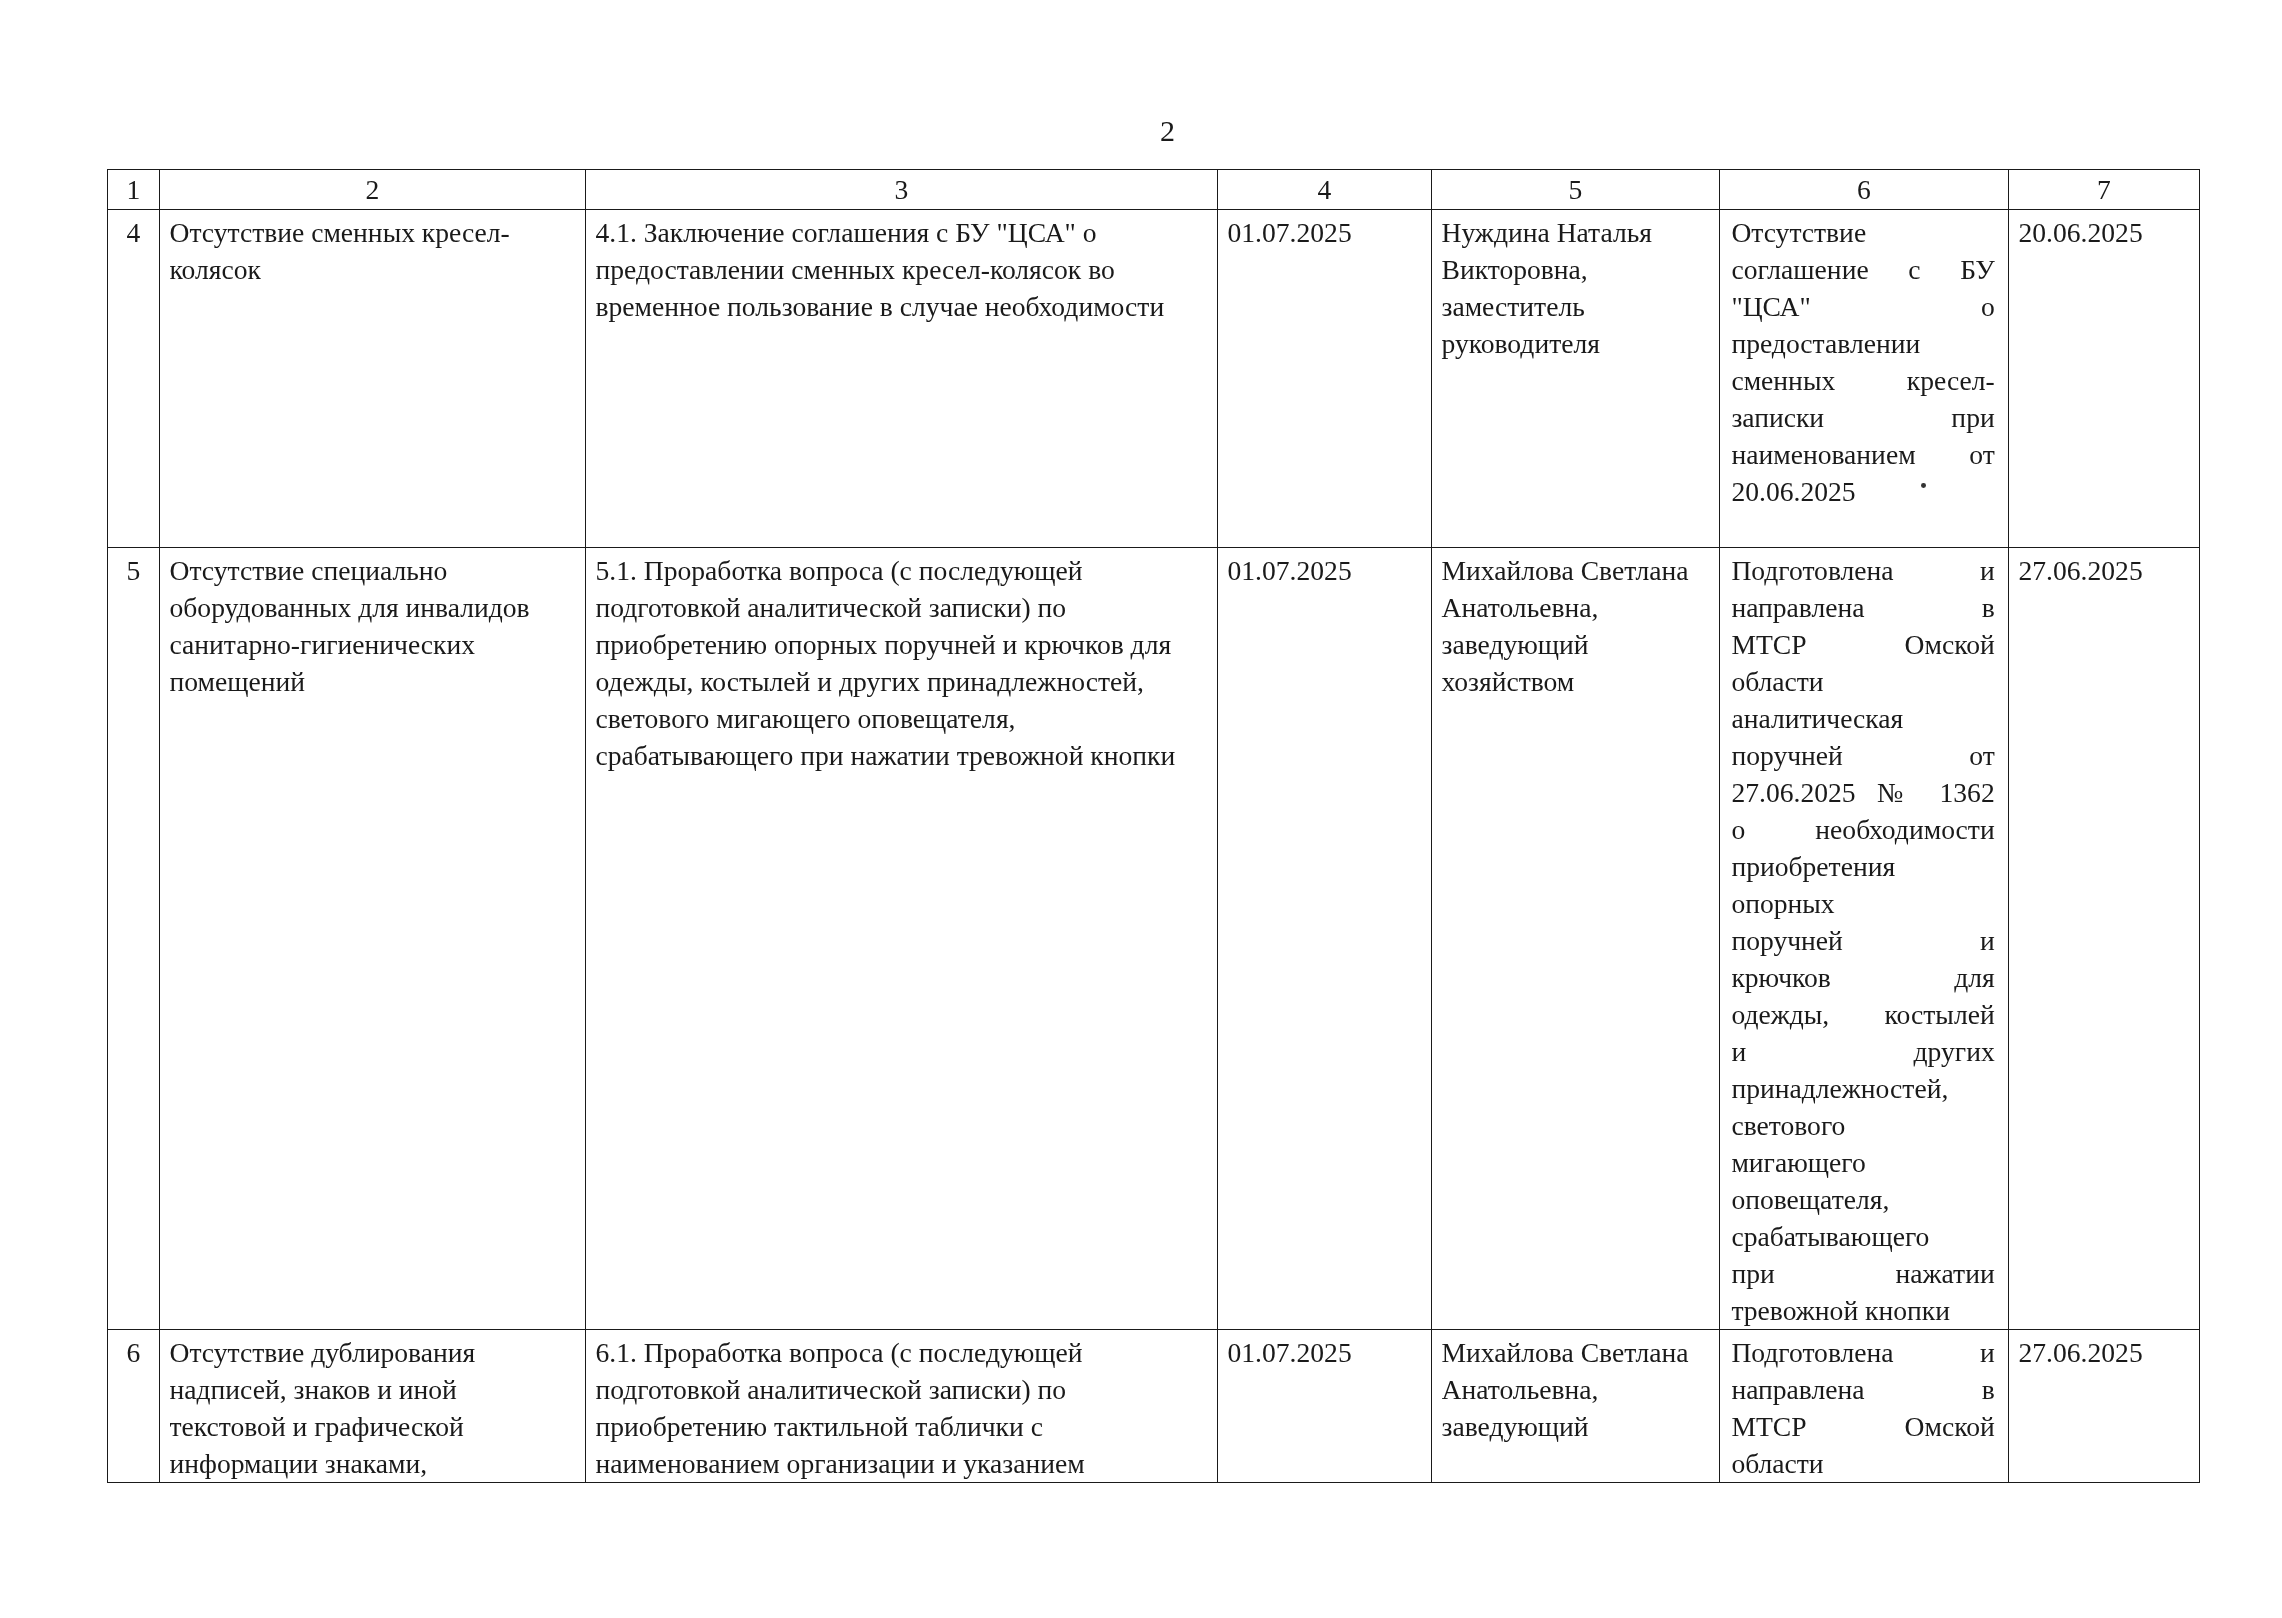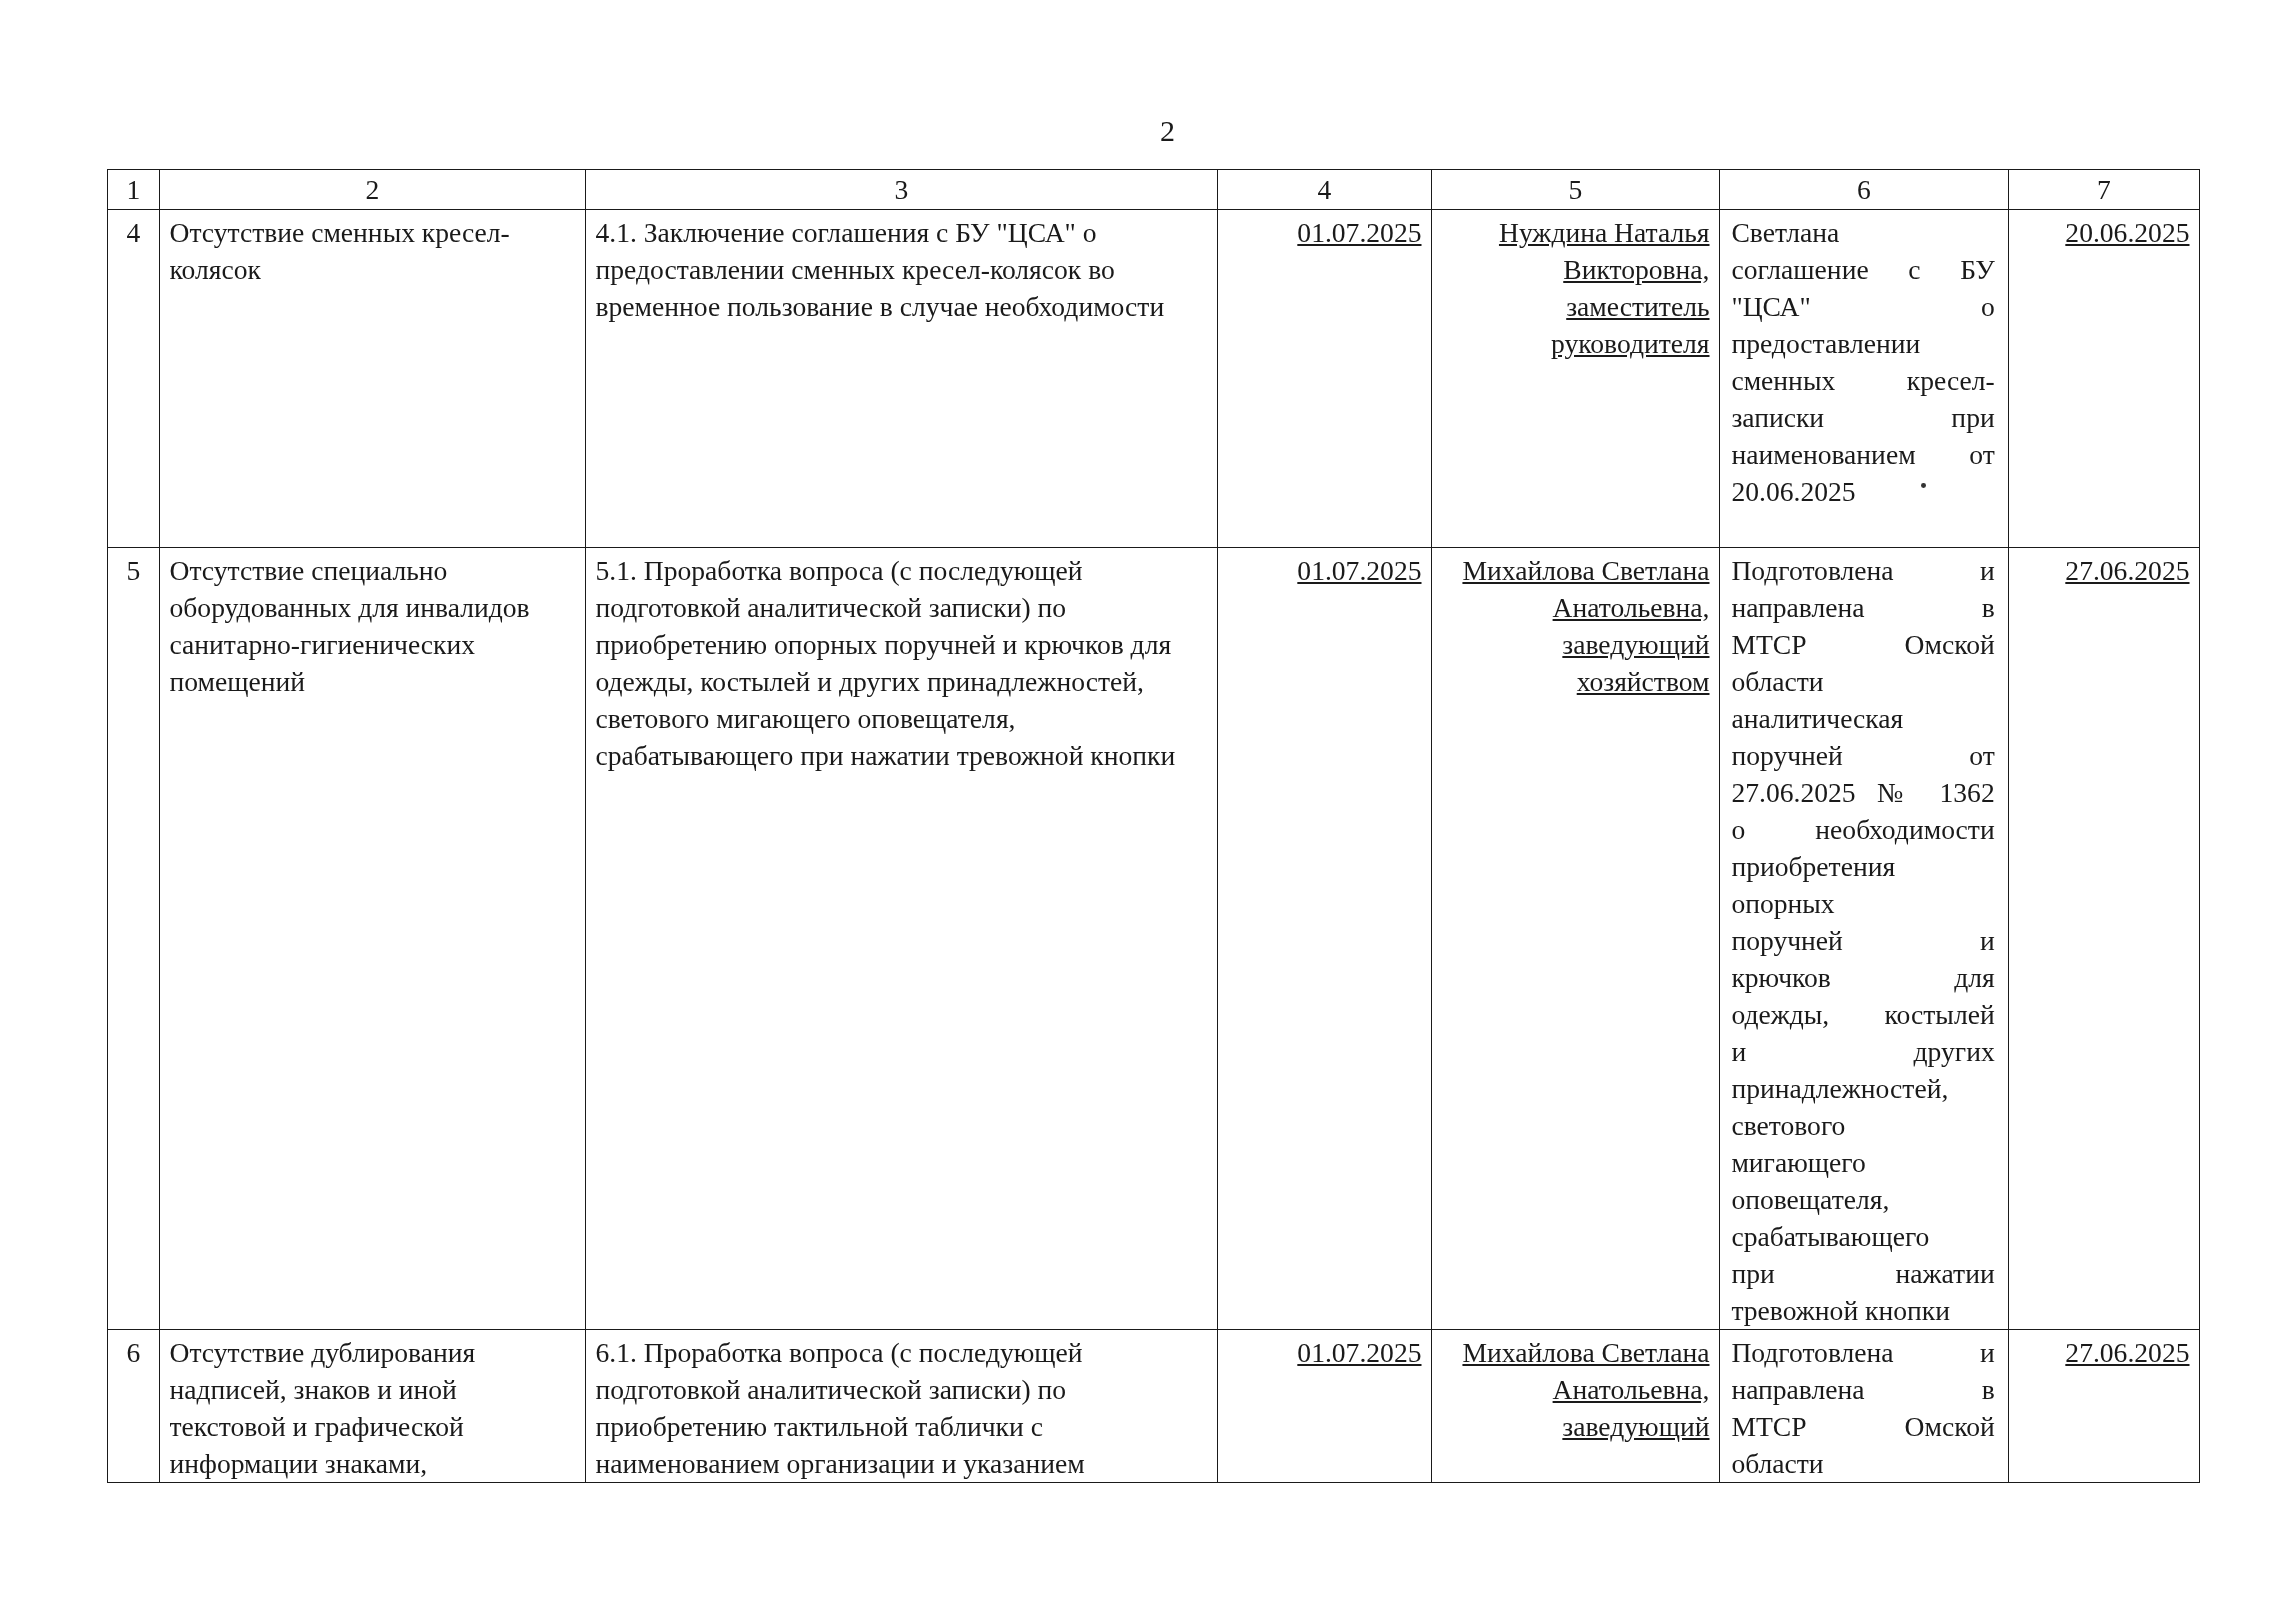--- a/index.html
+++ b/index.html
@@ -49,21 +49,21 @@
     col.c1 { width: 52px; }
     col.c2 { width: 426px; }
     col.c3 { width: 632px; }
     col.c4 { width: 214px; }
     col.c5 { width: 288px; }
     col.c6 { width: 289px; }
     col.c7 { width: 191px; }
 
     .cell-num { text-align: center; padding: 3.8px 0 0 0 !important; }
     .cell-text { text-align: left; padding-top: 3.8px !important; }
-    .cell-center { text-align: right; padding-top: 3.8px !important; text-decoration: underline; }
+    .cell-center { text-align: left; padding-top: 3.8px !important; }
     .cell-justify {
       text-align: justify;
       padding-top: 3.8px !important;
       padding-left: 11.4px !important;
       padding-right: 13.3px !important;
     }
     .cell-justify span.line {
       display: block;
       text-align: justify;
       text-align-last: justify;
@@ -114,21 +114,21 @@
   </thead>
   <tbody>
 
     <tr class="row-4">
       <td class="cell-num">4</td>
       <td class="cell-text">Отсутствие сменных кресел-колясок</td>
       <td class="cell-text">4.1. Заключение соглашения с БУ "ЦСА" о предоставлении сменных кресел-колясок во временное пользование в случае необходимости</td>
       <td class="cell-center">01.07.2025</td>
       <td class="cell-center">Нуждина Наталья Викторовна, заместитель руководителя</td>
       <td class="cell-justify">
-        <span class="line">Светлана</span>
+        <span class="line">Отсутствие</span>
         <span class="line">соглашение с БУ</span>
         <span class="line">"ЦСА" о</span>
         <span class="line last">предоставлении</span>
         <span class="line">сменных кресел-</span>
         <span class="line">записки при</span>
         <span class="line">наименованием от</span>
         <span class="line last">20.06.2025</span>
       </td>
       <td class="cell-center">20.06.2025</td>
     </tr>

